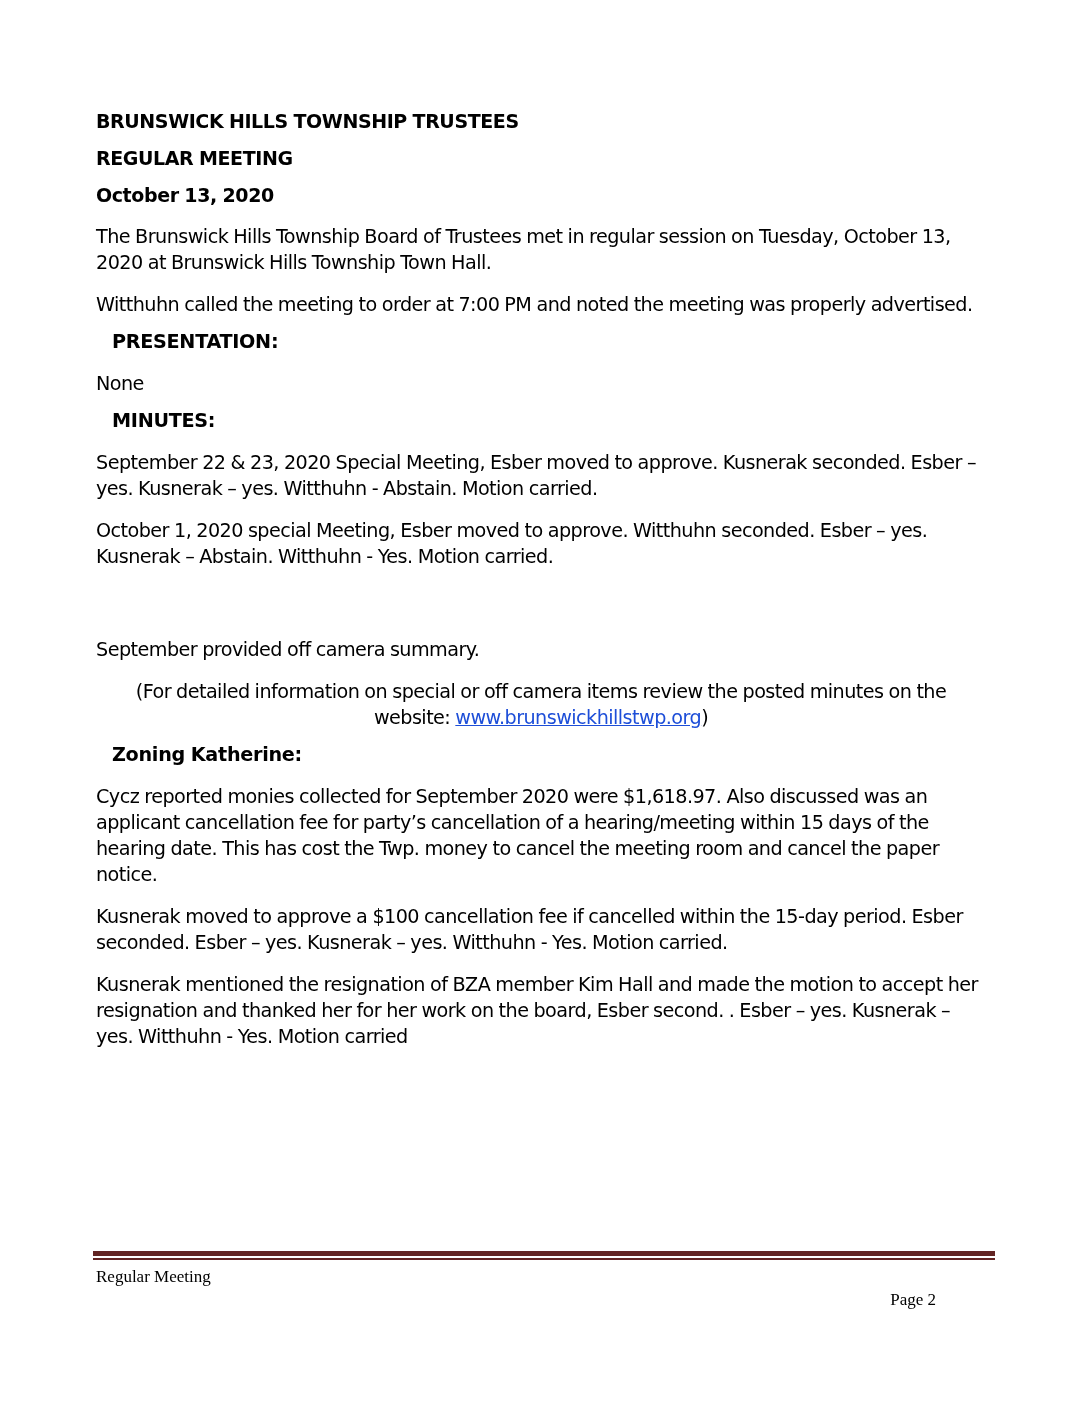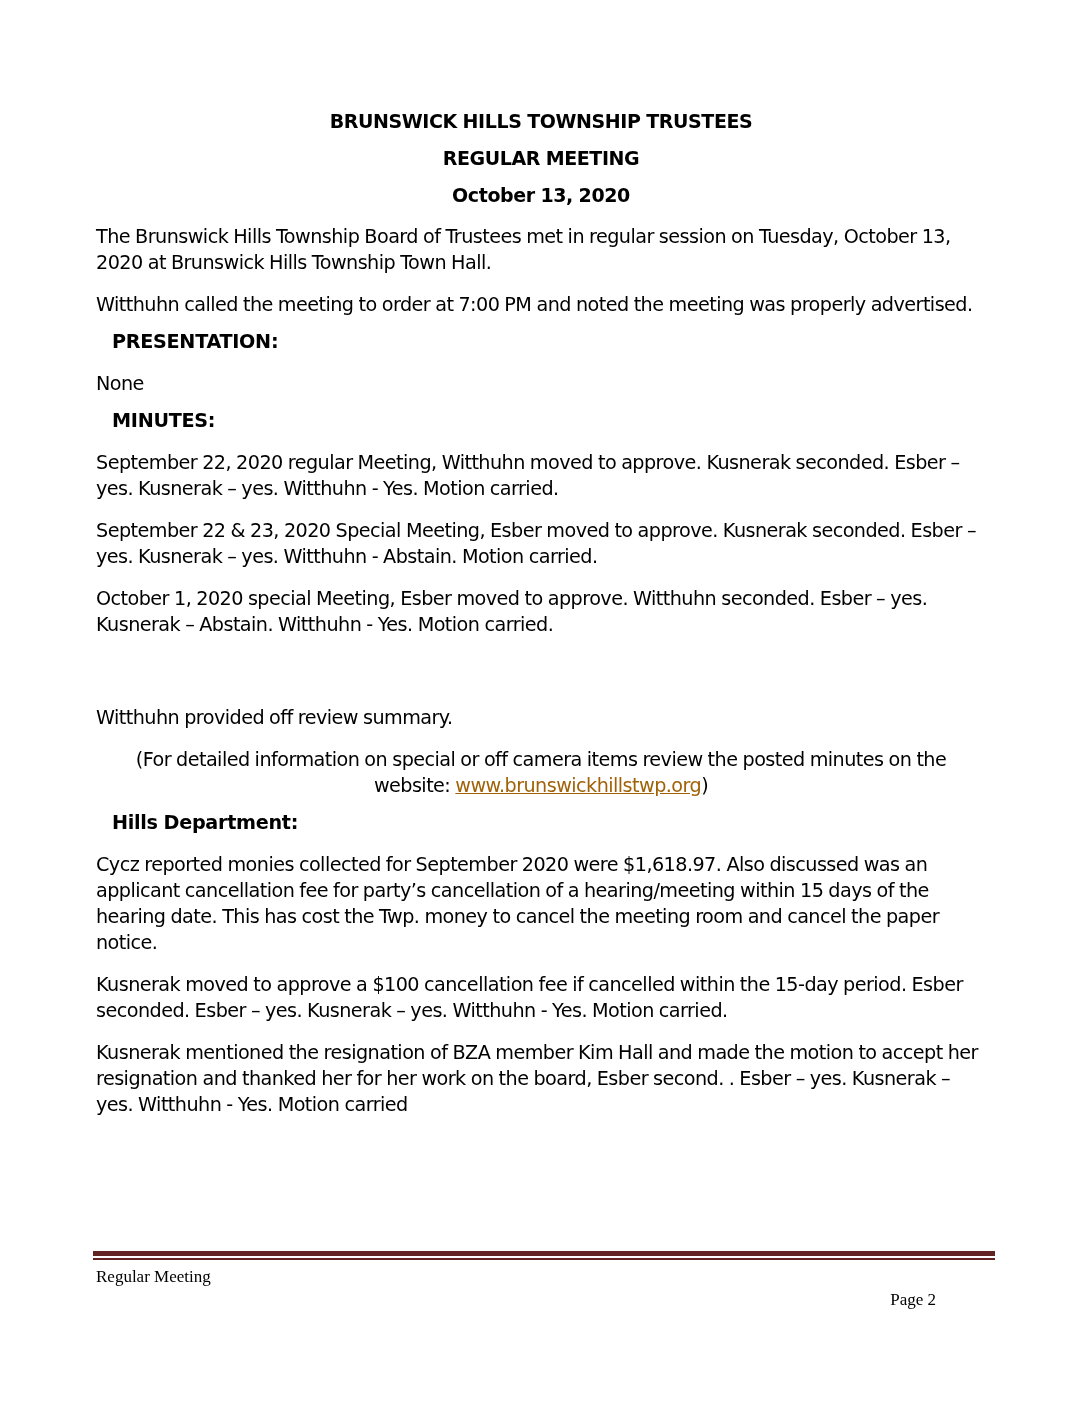--- a/index.html
+++ b/index.html
@@ -19,40 +19,40 @@
       left: 96px;
       top: 108px;
       width: 890px;
       font-family: "DejaVu Sans", sans-serif;
       font-size: 19.2px;
       letter-spacing: -0.55px;
       word-spacing: -0.5px;
       line-height: 26px;
     }
     .title {
-      text-align: center;
+      text-align: left;
       font-weight: bold;
       font-size: 19px;
       line-height: 26px;
       margin: 0 0 11px 0;
       letter-spacing: -0.4px;
     }
     p {
       margin: 16px 0 11px 0;
     }
     .heading {
       font-weight: bold;
       margin: 0 0 11px 16px;
       letter-spacing: -0.3px;
     }
     .centered {
       text-align: center;
     }
     a.link {
-      color: #a16207;
+      color: #1d4ed8;
       text-decoration: underline;
     }
     .spacer {
       height: 40px;
     }
     .footer-rule {
       position: absolute;
       left: 93px;
       top: 1251px;
       width: 902px;
@@ -89,30 +89,29 @@
   <div class="title">REGULAR MEETING</div>
   <div class="title" style="">October 13, 2020</div>
 
   <p>The Brunswick Hills Township Board of Trustees met in regular session on Tuesday, October 13, 2020 at Brunswick Hills Township Town Hall.</p>
   <p>Witthuhn called the meeting to order at 7:00 PM and noted the meeting was properly advertised.</p>
 
   <div class="heading">PRESENTATION:</div>
   <p>None</p>
 
   <div class="heading">MINUTES:</div>
-  <p>September 22, 2020 regular Meeting, Witthuhn moved to approve.  Kusnerak seconded. Esber – yes. Kusnerak – yes. Witthuhn - Yes. Motion carried.</p>
   <p>September 22 &amp; 23, 2020 Special Meeting, Esber moved to approve.  Kusnerak seconded. Esber – yes. Kusnerak – yes. Witthuhn - Abstain. Motion carried.</p>
   <p>October 1, 2020 special Meeting, Esber moved to approve.  Witthuhn seconded. Esber – yes. Kusnerak – Abstain. Witthuhn - Yes. Motion carried.</p>
 
   <div class="spacer"></div>
 
-  <p>Witthuhn provided off review summary.</p>
+  <p>September provided off camera summary.</p>
   <p class="centered"><span>(For detailed information on special or off camera items review the posted minutes on the website: </span><a class="link" href="#">www.brunswickhillstwp.org</a><span>)</span></p>
 
-  <div class="heading">Hills Department:</div>
+  <div class="heading">Zoning Katherine:</div>
   <p>Cycz reported monies collected for September 2020 were $1,618.97.  Also discussed was an applicant cancellation fee for party’s cancellation of a hearing/meeting within 15 days of the hearing date.  This has cost the Twp. money to cancel the meeting room and cancel the paper notice.</p>
   <p>Kusnerak moved to approve a $100 cancellation fee if cancelled within the 15-day period. Esber seconded. Esber – yes. Kusnerak – yes. Witthuhn - Yes. Motion carried.</p>
   <p>Kusnerak mentioned the resignation of BZA member Kim Hall and made the motion to accept her resignation and thanked her for her work on the board, Esber second. . Esber – yes. Kusnerak – yes. Witthuhn - Yes. Motion carried</p>
 </div>
 
 <div class="footer-rule">
   <div class="thick"></div>
   <div class="thin"></div>
 </div>
 

